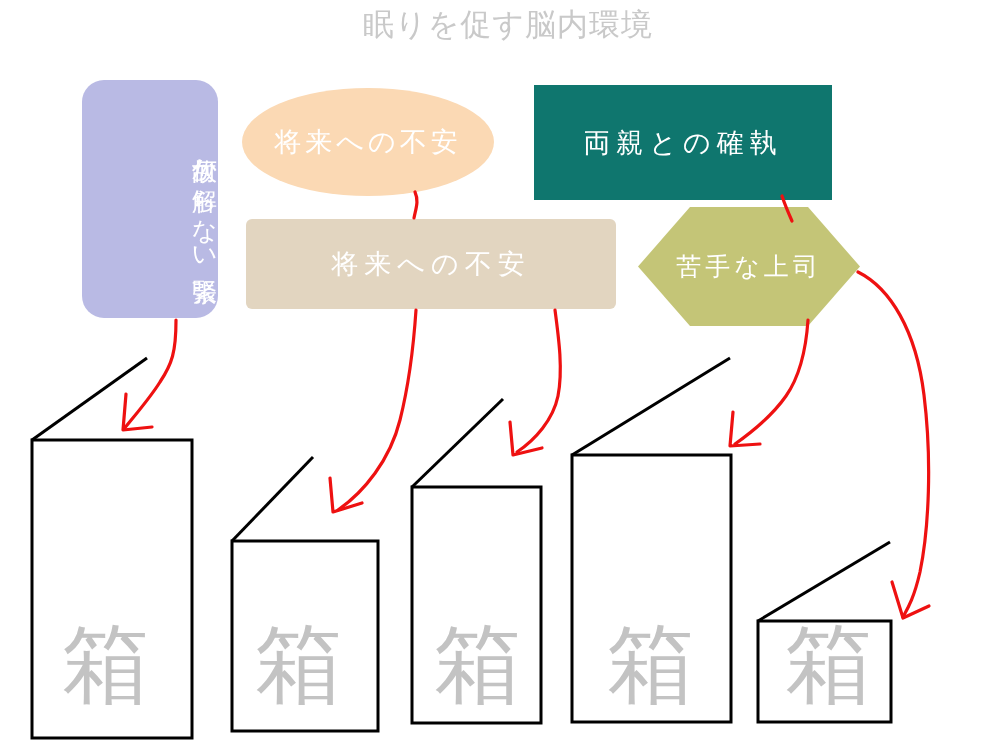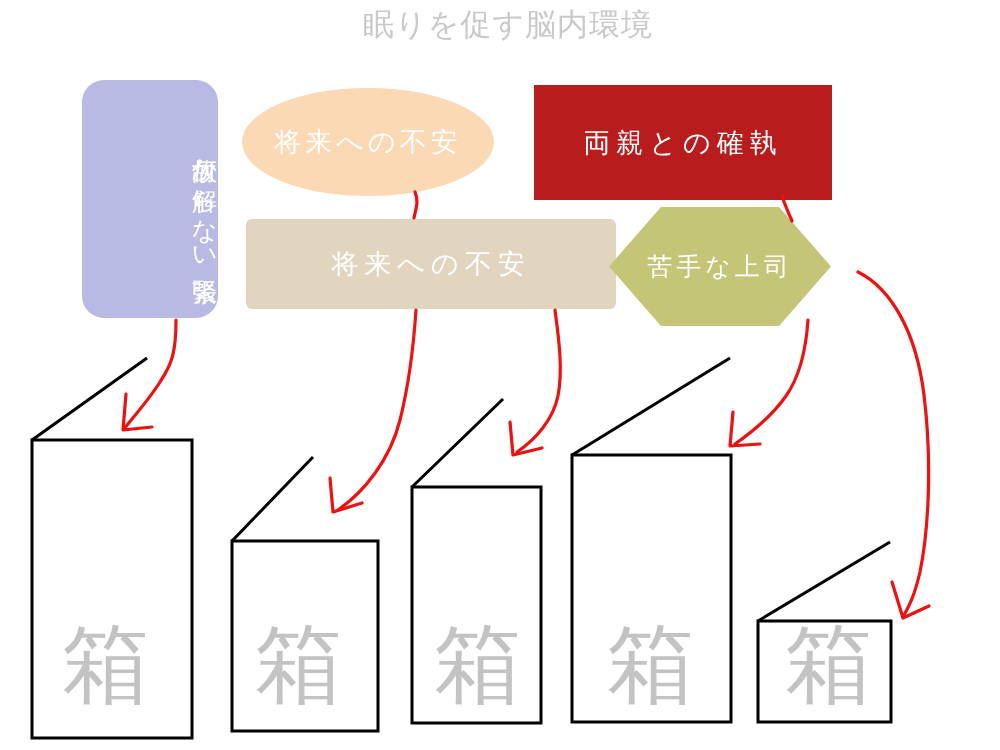--- a/index.html
+++ b/index.html
@@ -56,37 +56,37 @@
   #node-tomorrow{
     left:242px;top:88px;width:252px;height:108px;
     background:#fbd9b4;
     border-radius:50%;
     display:flex;align-items:center;justify-content:center;
   }
 
   
   #node-parents{
     left:534px;top:85px;width:298px;height:115px;
-    background:#b91c1c;
+    background:#0f766e;
     display:flex;align-items:center;justify-content:center;
   }
   #node-parents .shape-label{letter-spacing:6px;}
 
   
   #node-future{
     left:246px;top:219px;width:370px;height:90px;
     background:#e2d5c0;
     border-radius:6px;
     display:flex;align-items:center;justify-content:center;
   }
   #node-future .shape-label{letter-spacing:6px;}
 
   
   #node-boss{
-    left:609px;top:207px;width:222px;height:119px;
+    left:638px;top:207px;width:222px;height:119px;
   }
   #node-boss .hexbg{
     position:absolute;left:0;top:0;width:222px;height:119px;
   }
   #node-boss .shape-label{
     position:absolute;left:0;top:0;width:222px;height:119px;
     display:flex;align-items:center;justify-content:center;
     font-size:25px;letter-spacing:4px;
   }
 

